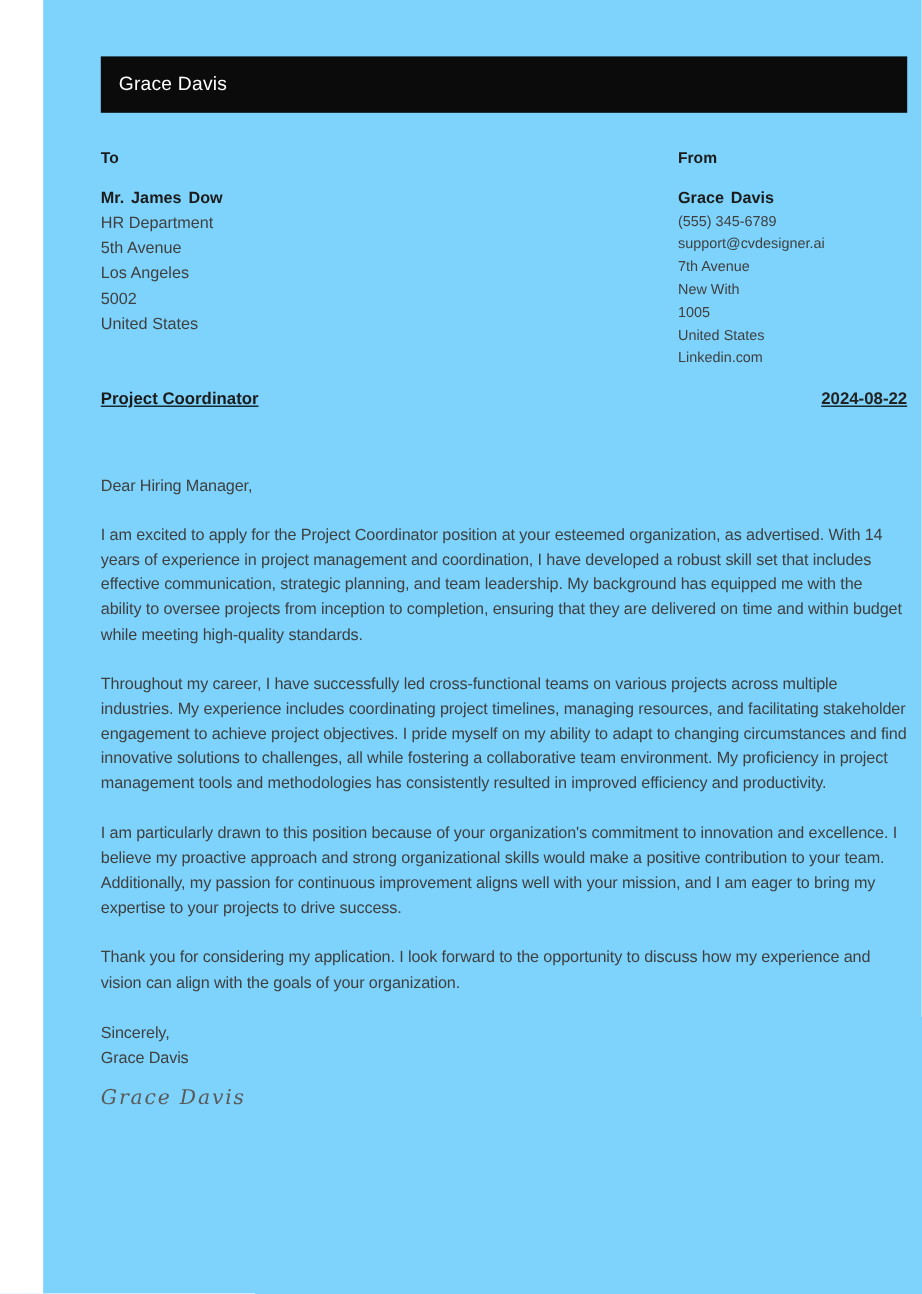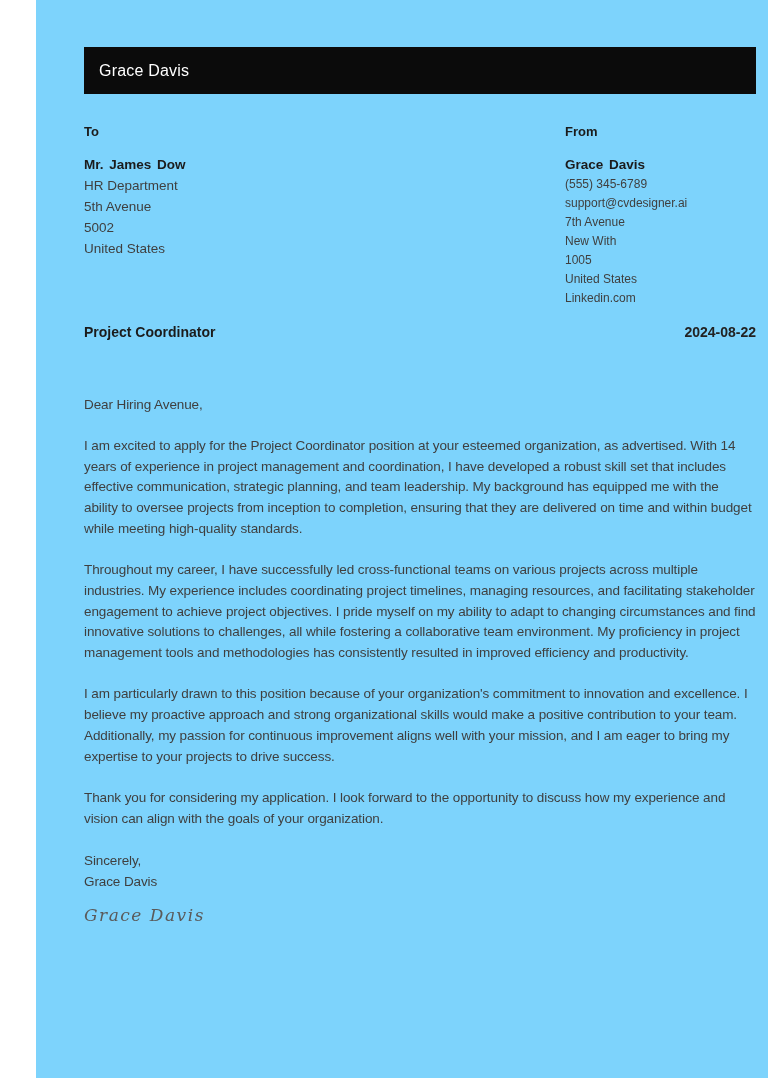--- a/index.html
+++ b/index.html
@@ -60,20 +60,21 @@
     color: #3f3f3f;
     line-height: 19px;
   }
   .subject-row {
     position: absolute;
     left: 48px; top: 324px;
     width: 672px;
     display: flex;
     justify-content: space-between;
     align-items: center;
+    text-decoration: underline;
   }
   .subject-title {
     font-size: 14px;
     font-weight: 700;
     color: #1b1b1b;
   }
   .letter-date {
     font-size: 14px;
     font-weight: 600;
     color: #222222;
@@ -109,20 +110,21 @@
     <span class="header-name">Grace Davis</span>
   </div>
 
   <div class="columns">
 
     <div class="col-to">
       <div class="sec-label">To</div>
       <div class="party-name">Mr. James Dow</div>
       <div class="to-line">HR Department</div>
       <div class="to-line">5th Avenue</div>
+      <div class="to-line">Los Angeles</div>
       <div class="to-line">5002</div>
       <div class="to-line">United States</div>
     </div>
 
     <div class="col-from">
       <div class="sec-label">From</div>
       <div class="party-name">Grace Davis</div>
       <div class="from-line">(555) 345-6789</div>
       <div class="from-line">support@cvdesigner.ai</div>
       <div class="from-line">7th Avenue</div>
@@ -133,21 +135,21 @@
     </div>
 
   </div>
 
   <div class="subject-row">
     <span class="subject-title">Project Coordinator</span>
     <span class="letter-date">2024-08-22</span>
   </div>
 
   <div class="letter-body">
-    <p class="salutation">Dear Hiring Avenue,</p>
+    <p class="salutation">Dear Hiring Manager,</p>
     <p class="para">I am excited to apply for the Project Coordinator position at your esteemed organization, as advertised. With 14 years of experience in project management and coordination, I have developed a robust skill set that includes effective communication, strategic planning, and team leadership. My background has equipped me with the ability to oversee projects from inception to completion, ensuring that they are delivered on time and within budget while meeting high-quality standards.</p>
     <p class="para">Throughout my career, I have successfully led cross-functional teams on various projects across multiple industries. My experience includes coordinating project timelines, managing resources, and facilitating stakeholder engagement to achieve project objectives. I pride myself on my ability to adapt to changing circumstances and find innovative solutions to challenges, all while fostering a collaborative team environment. My proficiency in project management tools and methodologies has consistently resulted in improved efficiency and productivity.</p>
     <p class="para">I am particularly drawn to this position because of your organization's commitment to innovation and excellence. I believe my proactive approach and strong organizational skills would make a positive contribution to your team. Additionally, my passion for continuous improvement aligns well with your mission, and I am eager to bring my expertise to your projects to drive success.</p>
     <p class="para">Thank you for considering my application. I look forward to the opportunity to discuss how my experience and vision can align with the goals of your organization.</p>
     <div class="closing-block">
       <div class="closing-line">Sincerely,</div>
       <div class="closing-line">Grace Davis</div>
     </div>
     <div class="signature-script">Grace Davis</div>
   </div>

